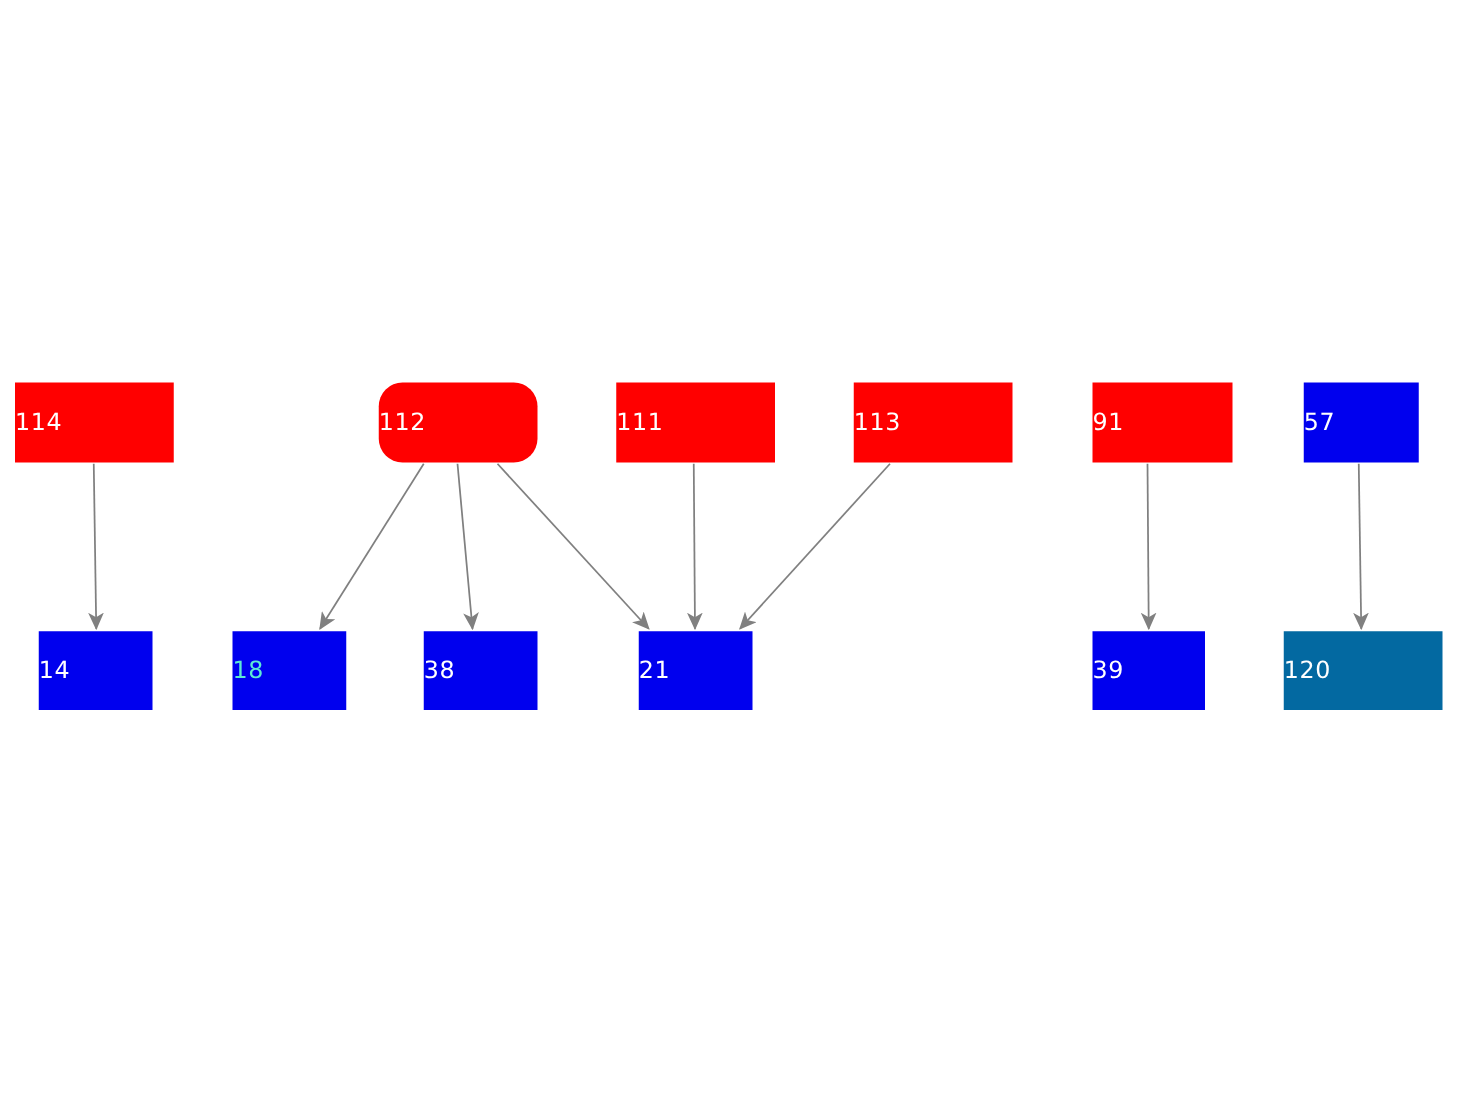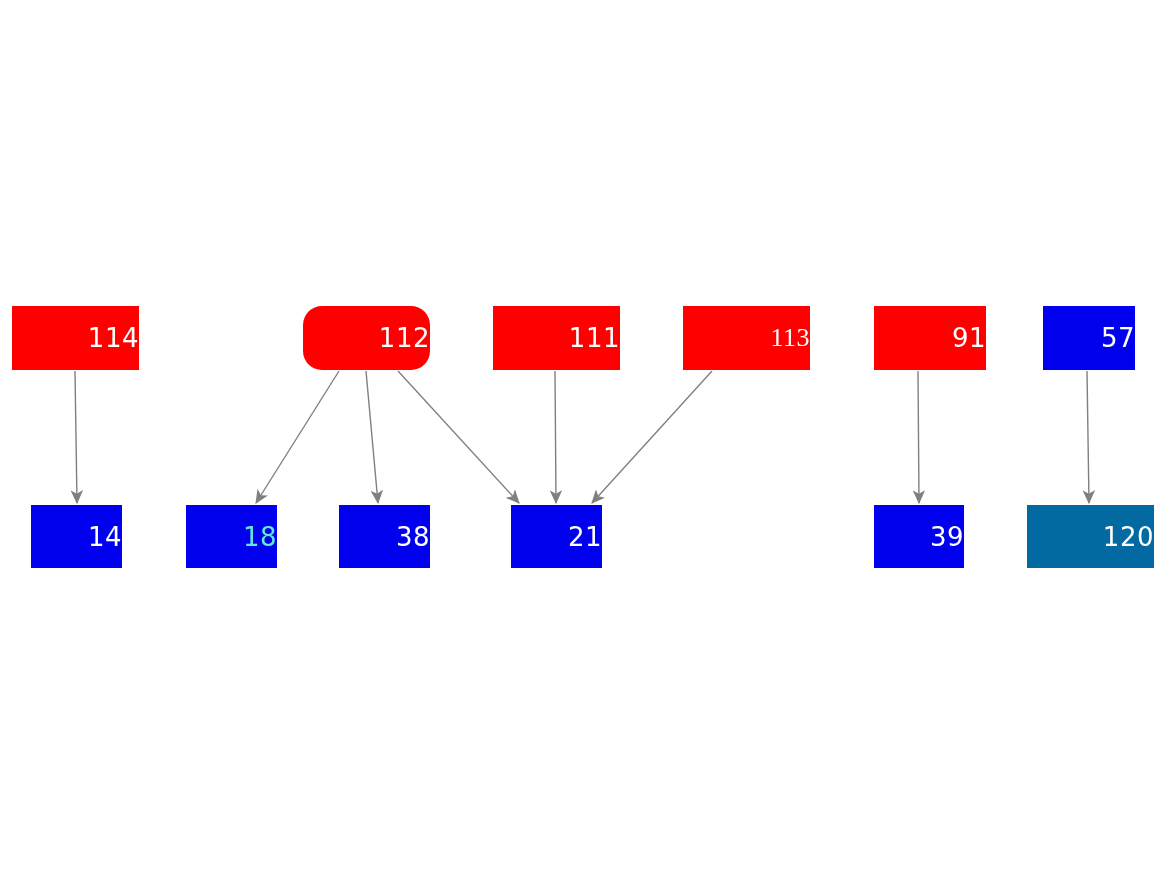--- a/index.html
+++ b/index.html
@@ -24,24 +24,24 @@
     top: 0;
     width: 1167px;
     height: 875px;
     pointer-events: none;
   }
   .node {
     position: absolute;
     box-sizing: border-box;
     display: flex;
     align-items: center;
-    justify-content: flex-end;
+    justify-content: flex-start;
     color: #ffffff;
     font-family: "DejaVu Sans", sans-serif;
-    font-size: 26px;
+    font-size: 19px;
     line-height: 1;
     letter-spacing: 0.5px;
     user-select: none;
   }
   .node-label {
     display: block;
     pointer-events: none;
   }
 </style>
 </head>
@@ -70,21 +70,21 @@
   <div id="nodes-group">
       <div class="node" style="left: 12px; top: 306px; width: 127px; height: 64px; background: rgb(255, 0, 0); color: rgb(255, 255, 255);">
         <span class="node-label">114</span>
       </div>
       <div class="node" style="left: 303px; top: 306px; width: 127px; height: 64px; background: rgb(255, 0, 0); color: rgb(255, 255, 255); border-radius: 19px;">
         <span class="node-label">112</span>
       </div>
       <div class="node" style="left: 493px; top: 306px; width: 127px; height: 64px; background: rgb(255, 0, 0); color: rgb(255, 255, 255);">
         <span class="node-label">111</span>
       </div>
-      <div class="node" style="left: 683px; top: 306px; width: 127px; height: 64px; background: rgb(255, 0, 0); color: rgb(255, 255, 255); font-family: Liberation Serif, serif;">
+      <div class="node" style="left: 683px; top: 306px; width: 127px; height: 64px; background: rgb(255, 0, 0); color: rgb(255, 255, 255);">
         <span class="node-label">113</span>
       </div>
       <div class="node" style="left: 874px; top: 306px; width: 112px; height: 64px; background: rgb(255, 0, 0); color: rgb(255, 255, 255);">
         <span class="node-label">91</span>
       </div>
       <div class="node" style="left: 1043px; top: 306px; width: 92px; height: 64px; background: rgb(0, 0, 238); color: rgb(255, 255, 255);">
         <span class="node-label">57</span>
       </div>
       <div class="node" style="left: 31px; top: 505px; width: 91px; height: 63px; background: rgb(0, 0, 238); color: rgb(255, 255, 255);">
         <span class="node-label">14</span>

